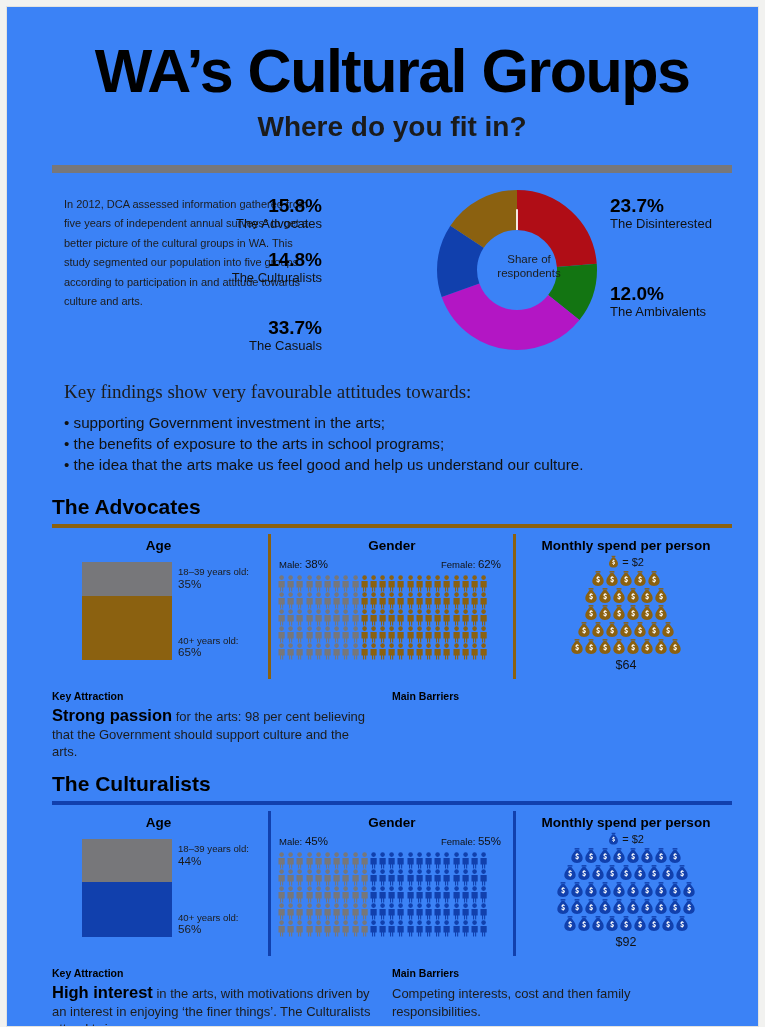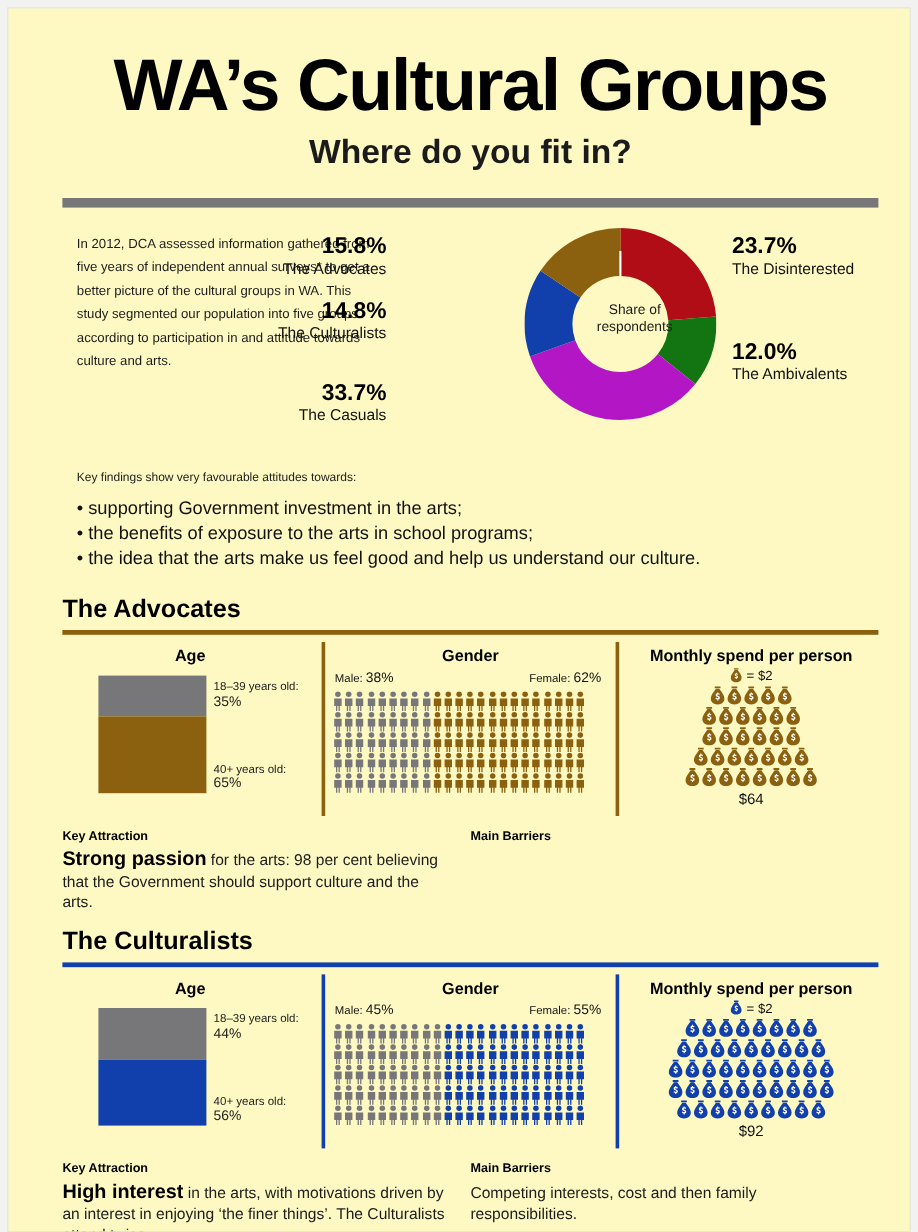--- a/index.html
+++ b/index.html
@@ -7,21 +7,21 @@
   body {
     width: 765px; height: 1027px;
     background: #f2f2f0;
     font-family: "Liberation Sans", sans-serif;
     color: #1a1a1a;
     overflow: hidden;
   }
   .page {
     position: absolute; left: 6px; top: 6px;
     width: 753px; height: 1021px;
-    background: #fef9c3;
+    background: #3b82f6;
     border: 1px solid #e3e3e0;
     overflow: hidden;
   }
   .inner { position: absolute; left: 45px; top: 0; width: 680px; }
 
   
   .title {
     font-size: 61px; font-weight: bold; letter-spacing: -1.5px;
     line-height: 1.0; text-align: center; margin-top: 34px;
     color: #000;
@@ -44,21 +44,21 @@
     position: absolute; left: 0; top: 62px; width: 160px;
     text-align: center; font-size: 11.5px; line-height: 14px; color: #1c1c1c; margin-left: 12px;
   }
   .seg-label { position: absolute; }
   .seg-pct { font-size: 19px; font-weight: bold; color: #000; line-height: 21px; }
   .seg-name { font-size: 13px; color: #111; line-height: 16px; }
   .lbl-right { text-align: left; }
   .lbl-left { text-align: right; }
 
   
-  .findings-lead { font-size: 10px; margin-top: 16px; padding-left: 12px; color: #1c1c1c; }
+  .findings-lead { font-size: 19px; margin-top: 4px; padding-left: 12px; color: #1c1c1c; font-family: Liberation Serif, serif; }
   .findings-list { margin-top: 9px; padding-left: 12px; }
   .findings-list div { font-size: 15.2px; line-height: 21px; color: #111; }
 
   
   .group { margin-top: 20px; }
   .group-title { font-size: 21px; font-weight: bold; color: #000; margin-bottom: 5px; }
   .rule-color { height: 4px; width: 100%; }
 
   .panels { position: relative; height: 145px; margin-top: 6px; }
   .panel-head {

